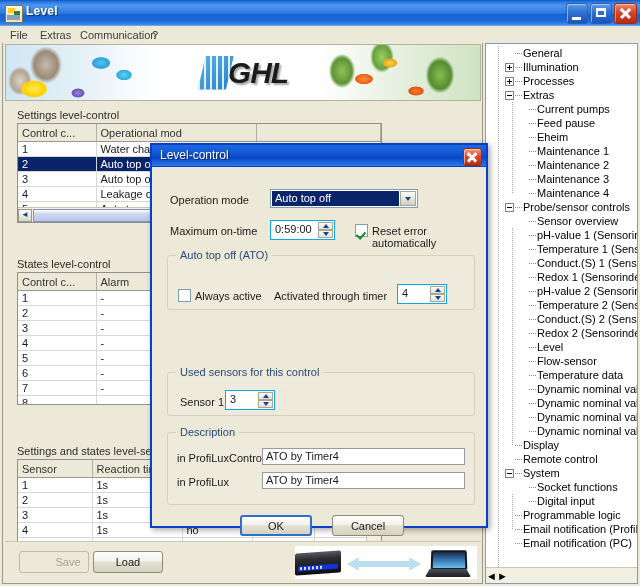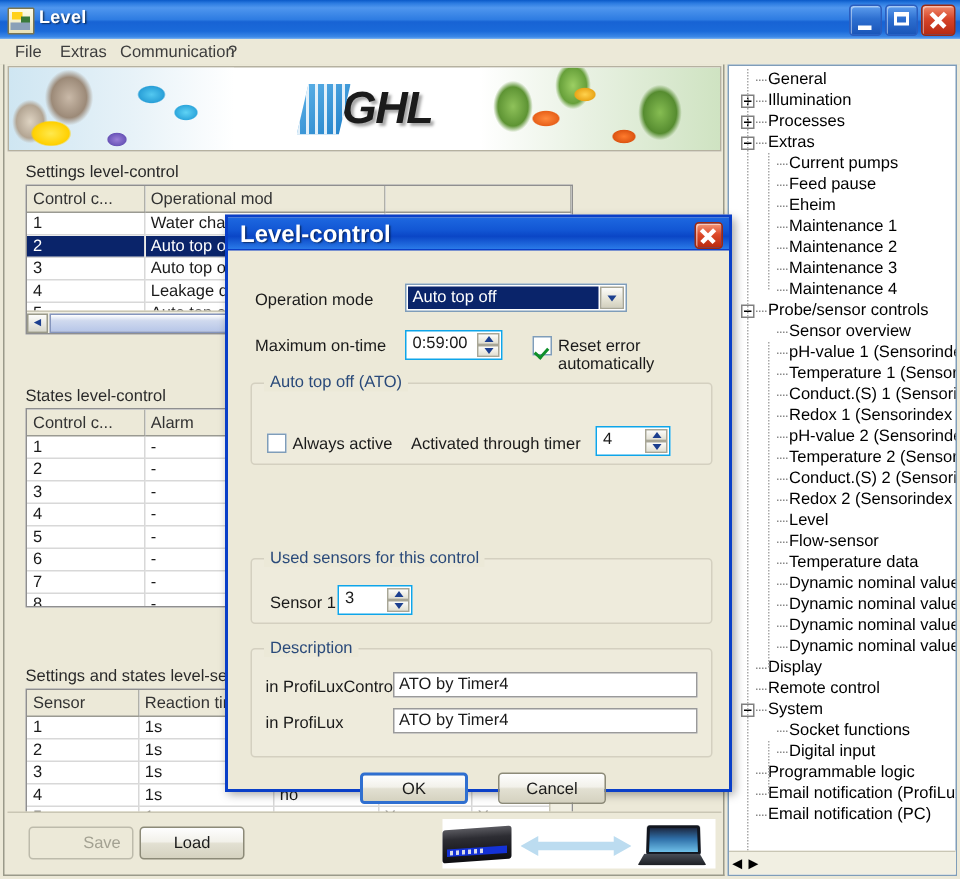--- a/index.html
+++ b/index.html
@@ -273,20 +273,21 @@
     background:#fff;
     border:1px solid #7f9db9;
     box-sizing:border-box;
     overflow:hidden;
   }
   .tree { position:absolute; left:0; top:2px; width:100%; }
   .tnode {
     position:relative; height:14px; line-height:14px;
     white-space:nowrap; font-size:11px; color:#000;
     padding-left:2px;
+    margin-left:11px;
   }
   .tnode .lbl { position:absolute; top:0; }
   .tbox {
     position:absolute; top:3px; width:9px; height:9px;
     border:1px solid #808080; background:#fff; box-sizing:border-box;
   }
   .tbox i {
     position:absolute; left:1px; top:3px; width:5px; height:1px; background:#000;
   }
   .tbox i.v { left:3px; top:1px; width:1px; height:5px; }
@@ -313,21 +314,21 @@
     box-shadow: 2px 2px 6px rgba(0,0,0,.35);
   }
   .dlg-title {
     position:absolute; left:0; top:0; width:100%; height:22px;
     background: linear-gradient(to bottom,#1d68e0 0%, #1256d4 40%, #0a46c6 60%, #2a7ae8 100%);
     border-bottom:1px solid #0a3fc8;
     box-sizing:border-box;
   }
   .dlg-title .t {
     position:absolute; left:8px; top:3px;
-    color:#fff; font-size:16px; font-weight:bold;
+    color:#fff; font-size:12px; font-weight:normal;
     text-shadow:1px 1px 1px rgba(0,0,0,.5);
   }
   .dlg-close {
     position:absolute; right:4px; top:3px; width:17px; height:16px;
     background: linear-gradient(to bottom,#f59a7a,#dd4a2a 45%,#b8290f);
     border:1px solid #9c2a12; border-radius:3px;
     box-shadow: inset 1px 1px 0 rgba(255,255,255,.5);
   }
   .dlg-close .x1,.dlg-close .x2{
     position:absolute; left:2px; top:6.5px; width:12px; height:2.5px; background:#fff;

